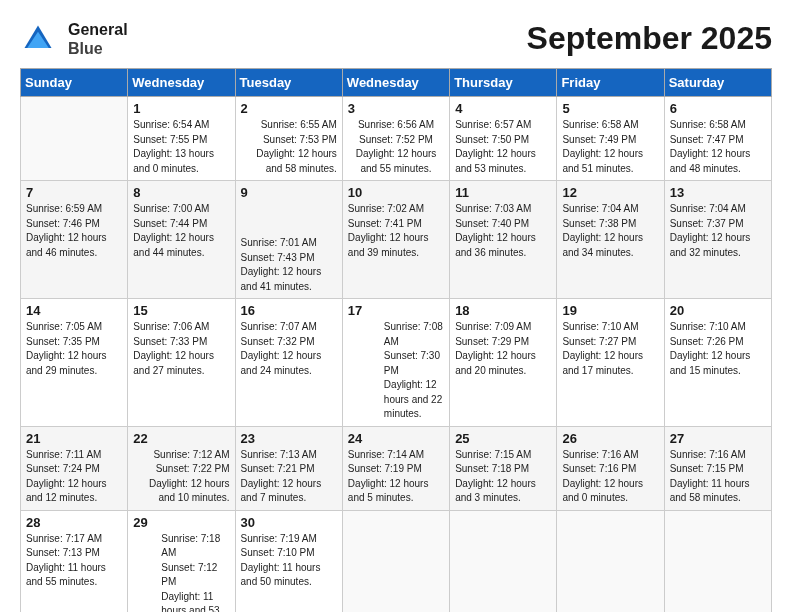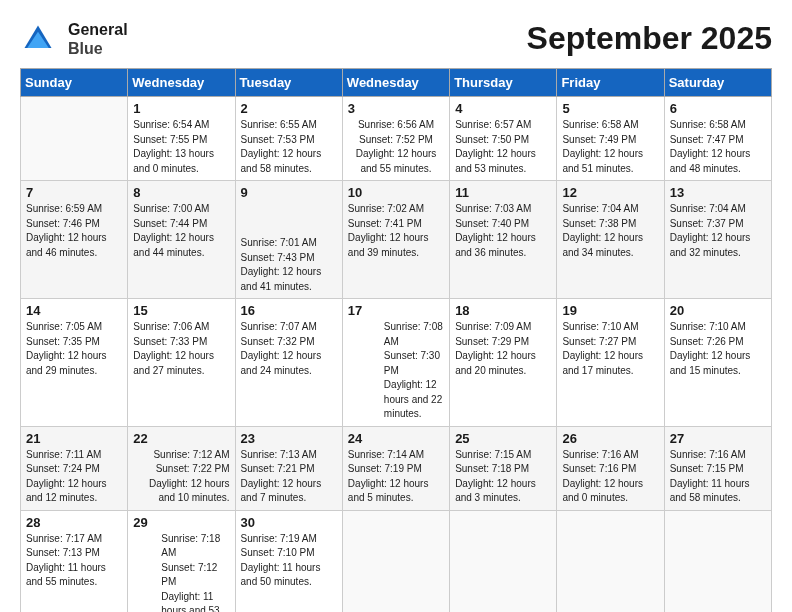--- a/index.html
+++ b/index.html
@@ -120,21 +120,21 @@
   <tr>
         <td class="empty-cell"></td>
         <td>
           <span class="day-num">1</span>
           <div class="day-info" style="white-space: pre-line;">Sunrise: 6:54 AM
 Sunset: 7:55 PM
 Daylight: 13 hours and 0 minutes.</div>
         </td>
         <td>
           <span class="day-num">2</span>
-          <div class="day-info" style="white-space: pre-line;">Sunrise: 6:55 AM
+          <div class="day-info" style="white-space: pre-line; text-align: right;">Sunrise: 6:55 AM
 Sunset: 7:53 PM
 Daylight: 12 hours and 58 minutes.</div>
         </td>
         <td>
           <span class="day-num">3</span>
           <div class="day-info" style="white-space: pre-line; text-align: center;">Sunrise: 6:56 AM
 Sunset: 7:52 PM
 Daylight: 12 hours and 55 minutes.</div>
         </td>
         <td>

